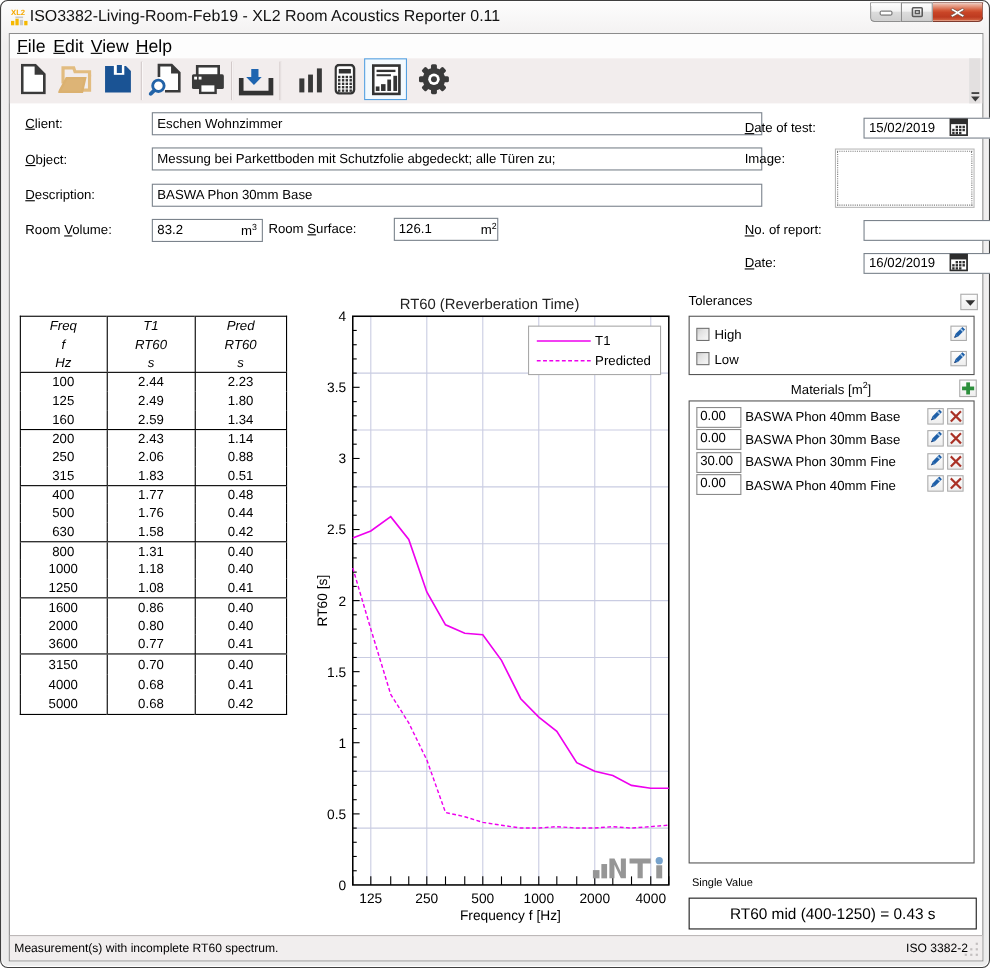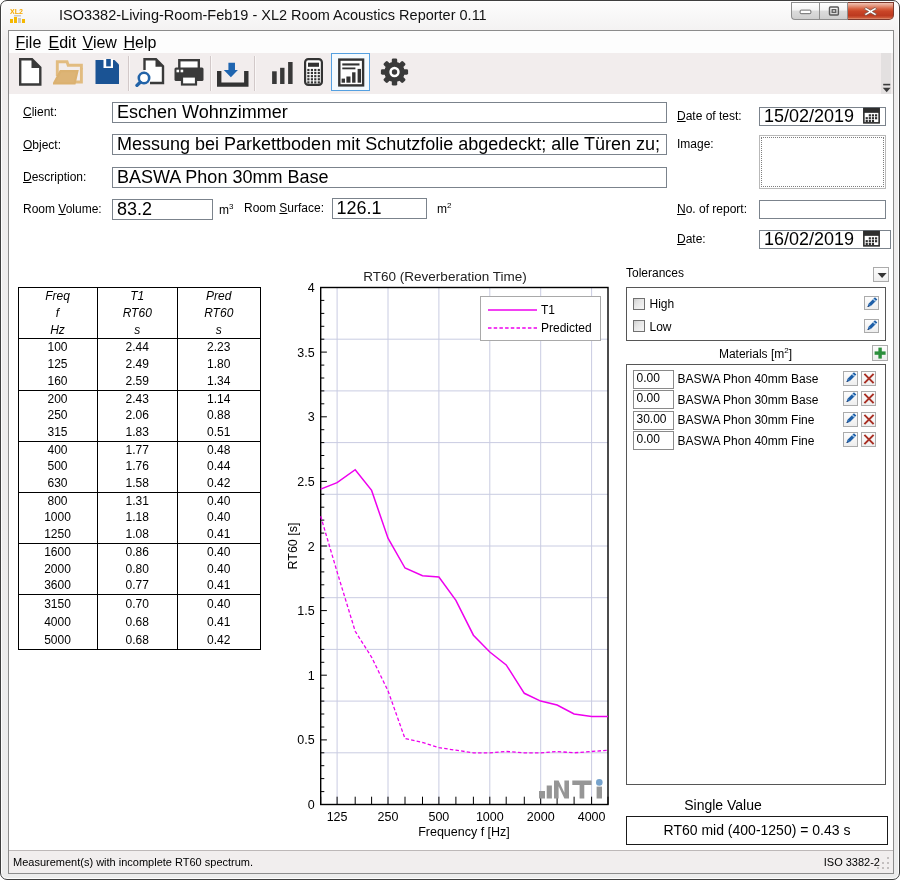--- a/index.html
+++ b/index.html
@@ -4,43 +4,43 @@
 <style>
   html,body{margin:0;padding:0;width:900px;height:880px;background:#ffffff;
     font-family:"Liberation Sans",sans-serif;font-size:12px;color:#000;}
   *{box-sizing:border-box;}
   .abs{position:absolute;}
   #win{position:absolute;left:0;top:0;width:900px;height:880px;
     background:linear-gradient(#fdfdfd,#f0eeee 40px,#ececec);
     border:1px solid #3f3f3f;border-radius:7px;
     box-shadow:inset 0 0 0 1px rgba(255,255,255,.9);}
   #titlebar{position:absolute;left:0;top:0;width:100%;height:29px;}
-  #title{position:absolute;left:26px;top:6px;font-size:14.5px;color:#111;white-space:nowrap;margin-left:32px;}
+  #title{position:absolute;left:26px;top:6px;font-size:14.5px;color:#111;white-space:nowrap;}
   
   .capbtn{position:absolute;top:1px;height:18px;border:1px solid #8e8e8e;
     background:linear-gradient(#ffffff,#f2f2f2 45%,#dcdcdc 50%,#cfcfcf);}
   #btnmin{left:790px;width:28px;border-radius:0 0 0 4px;border-right:none;}
   #btnmax{left:818px;width:29px;}
   #btnclose{left:847px;width:46px;border-radius:0 0 5px 0;border-left:none;border-color:#7e3b2e;
     background:linear-gradient(#f0c4b6 0%,#e59a83 16%,#d55c3c 38%,#c94527 52%,#bd3a20 78%,#cf5c3c 94%,#e8a98f 100%);}
   .capglyph{position:absolute;left:0;top:0;width:100%;height:100%;}
   
   #client{position:absolute;left:7px;top:29px;width:886px;height:844px;
     border:1px solid #8c8c8c;background:#ffffff;}
   #menubar{position:absolute;left:8px;top:30px;width:884px;height:22px;background:#fdfdfd;}
   .mitem{position:absolute;top:3px;font-size:16px;}
   #toolbar{position:absolute;left:8px;top:52px;width:884px;height:41px;
     background:#f2eded;}
   .tsep{position:absolute;top:3px;width:2px;height:35px;background:#d2c9c9;border-right:1px solid #faf7f7;}
   #statusbar{position:absolute;left:8px;top:849px;width:884px;height:23px;
     background:#f1eeee;border-top:1px solid #bdb8b8;}
   
   .lbl{position:absolute;font-size:12px;white-space:nowrap;}
-  .inp{position:absolute;border:1px solid #7b838c;background:#fff;font-size:18px;
-    line-height:19px;padding-left:4px;white-space:nowrap;overflow:hidden;}
+  .inp{position:absolute;border:1px solid #7b838c;background:#fff;font-size:12px;
+    line-height:19px;padding-left:4px;white-space:nowrap;overflow:hidden;margin-left:26px;}
   u{text-decoration:underline;text-underline-offset:1px;}
   
   .pbox{position:absolute;border:1px solid #565656;background:#fff;}
   .sbtn{position:absolute;border:1px solid #ababab;background:linear-gradient(#fdfdfd,#eeeeee);}
   .chk{position:absolute;width:12px;height:12px;border:1px solid #707070;
     background:linear-gradient(135deg,#cdcdcd 0%,#e7e7e7 40%,#f6f6f6 100%);}
   .chk:after{content:"";position:absolute;left:2px;top:2px;right:2px;bottom:2px;
     background:linear-gradient(135deg,#dedede, #f2f2f2);}
   .mval{position:absolute;width:41px;height:19px;border:1px solid #8a8a8a;background:#fff;
     font-size:12px;line-height:15px;padding-left:3px;}
@@ -585,21 +585,21 @@
   <div class="sbtn pencil" style="left:841.5px;top:431px;width:15px;height:15px">
       <svg width="14" height="13" viewBox="0.2 0.8 14 14">
         <use href="#pen"></use>
       </svg>
     </div>
   <div class="sbtn xbtn" style="left:859.8px;top:431px;width:15.5px;height:15px">
       <svg width="14" height="13" viewBox="0 0 13 13">
         <use href="#xx"></use>
       </svg>
     </div>
-  <span class="lbl" style="left:591px;top:796px;width:262px;text-align:center;font-size:14px">Single Value</span>
+  <span class="lbl" style="left:628px;top:796px;width:262px;text-align:left;font-size:10px">Single Value</span>
   <div class="abs" style="left:625px;top:814.5px;width:262px;height:29.5px;border:1px solid #1a1a1a;
        text-align:center;font-size:14px;line-height:27.5px">RT60 mid (400-1250) = 0.43 s</div>
   <div id="statusbar">
     <span class="abs" style="left:4px;top:5px;font-size:11px">Measurement(s) with incomplete RT60 spectrum.</span>
     <span class="abs" style="right:13px;top:5px;font-size:11px">ISO 3382-2</span>
   </div>
   <svg class="abs" style="left:874px;top:855px" width="17" height="16" viewBox="0 0 17 16">
     <g fill="#c3bfbf">
       <rect x="12" y="1" width="2" height="2"></rect>
       <rect x="12" y="6" width="2" height="2"></rect>

